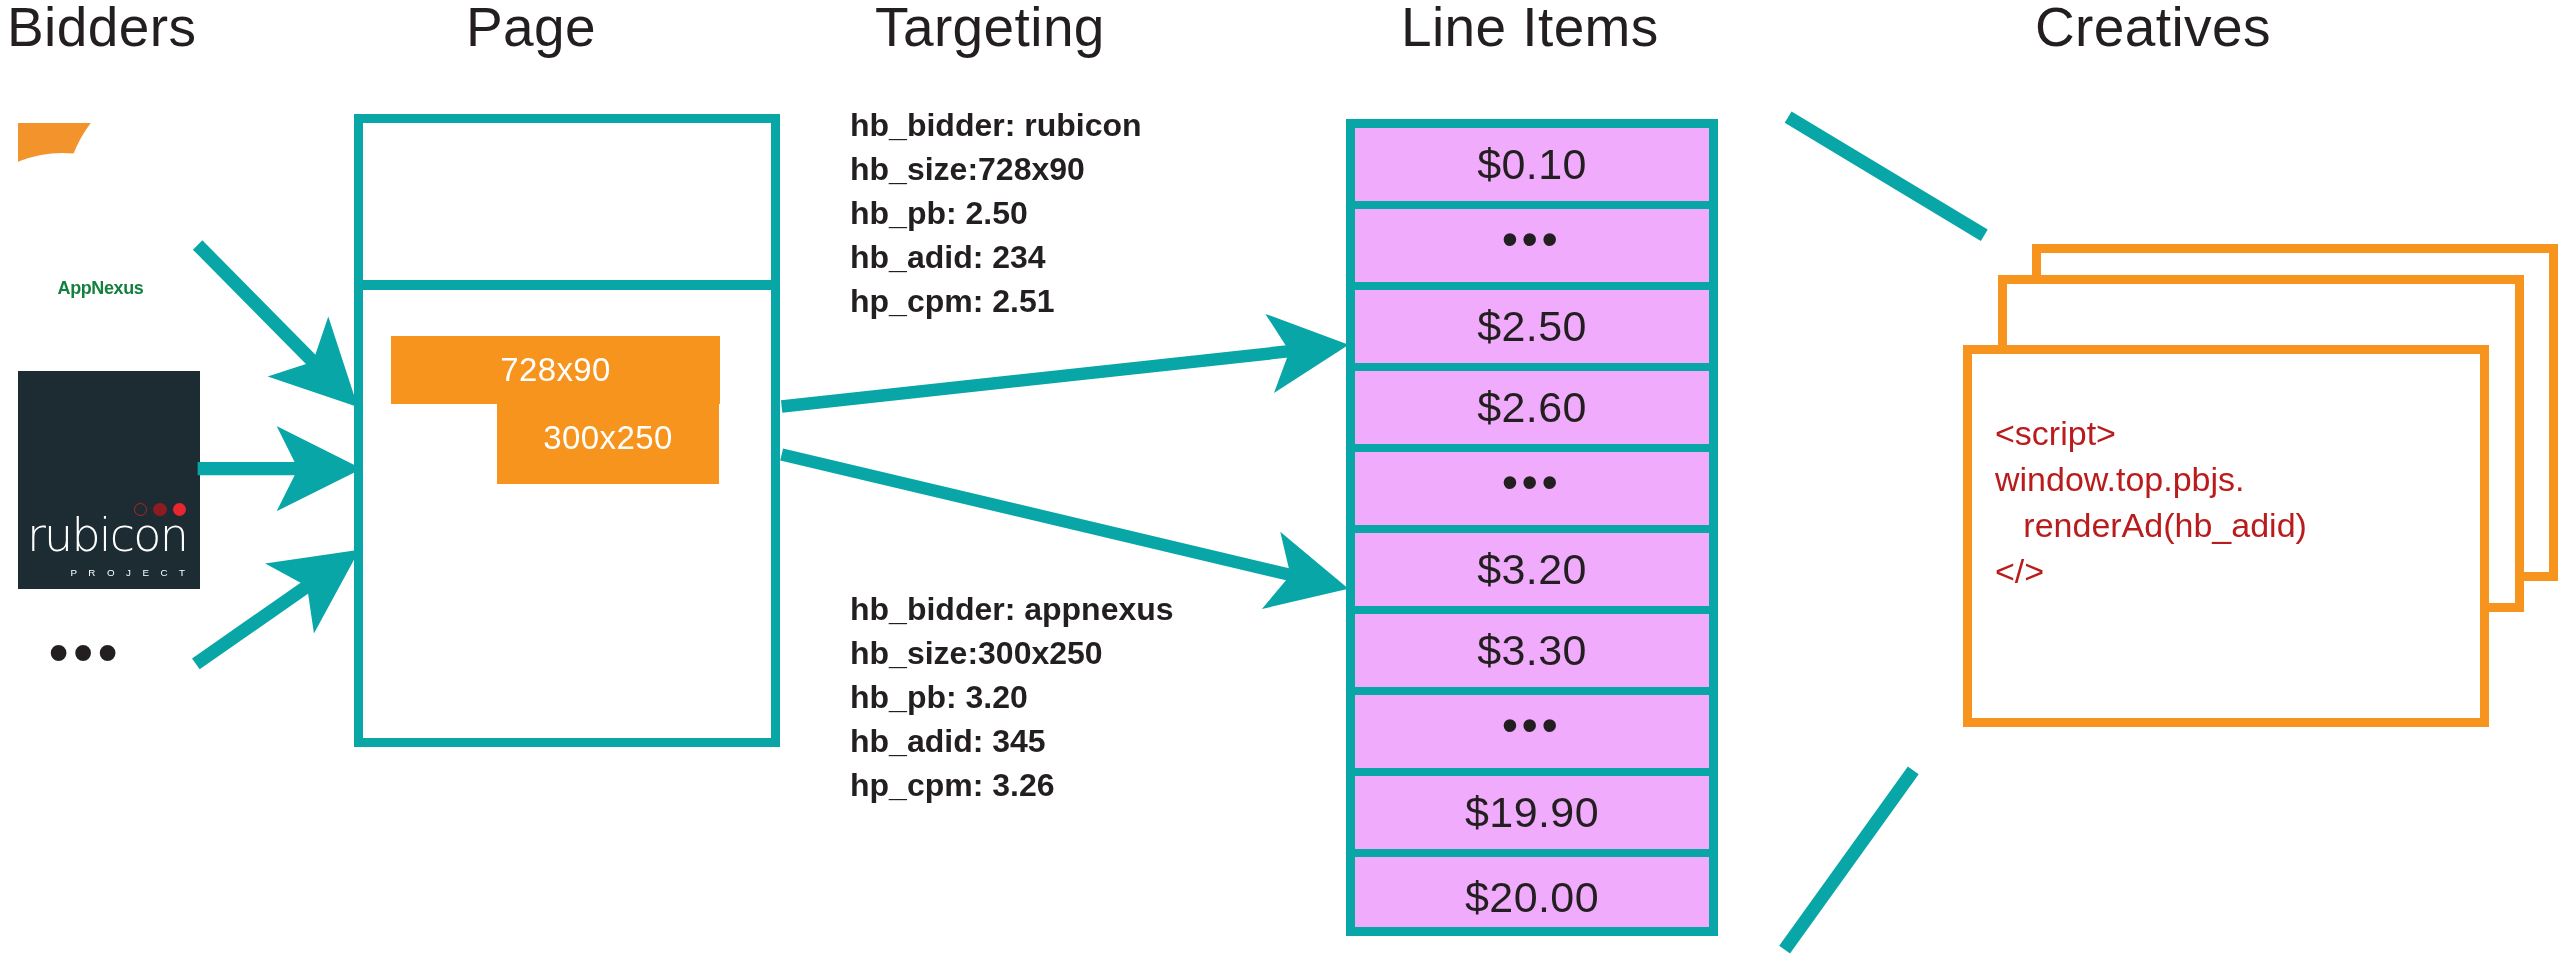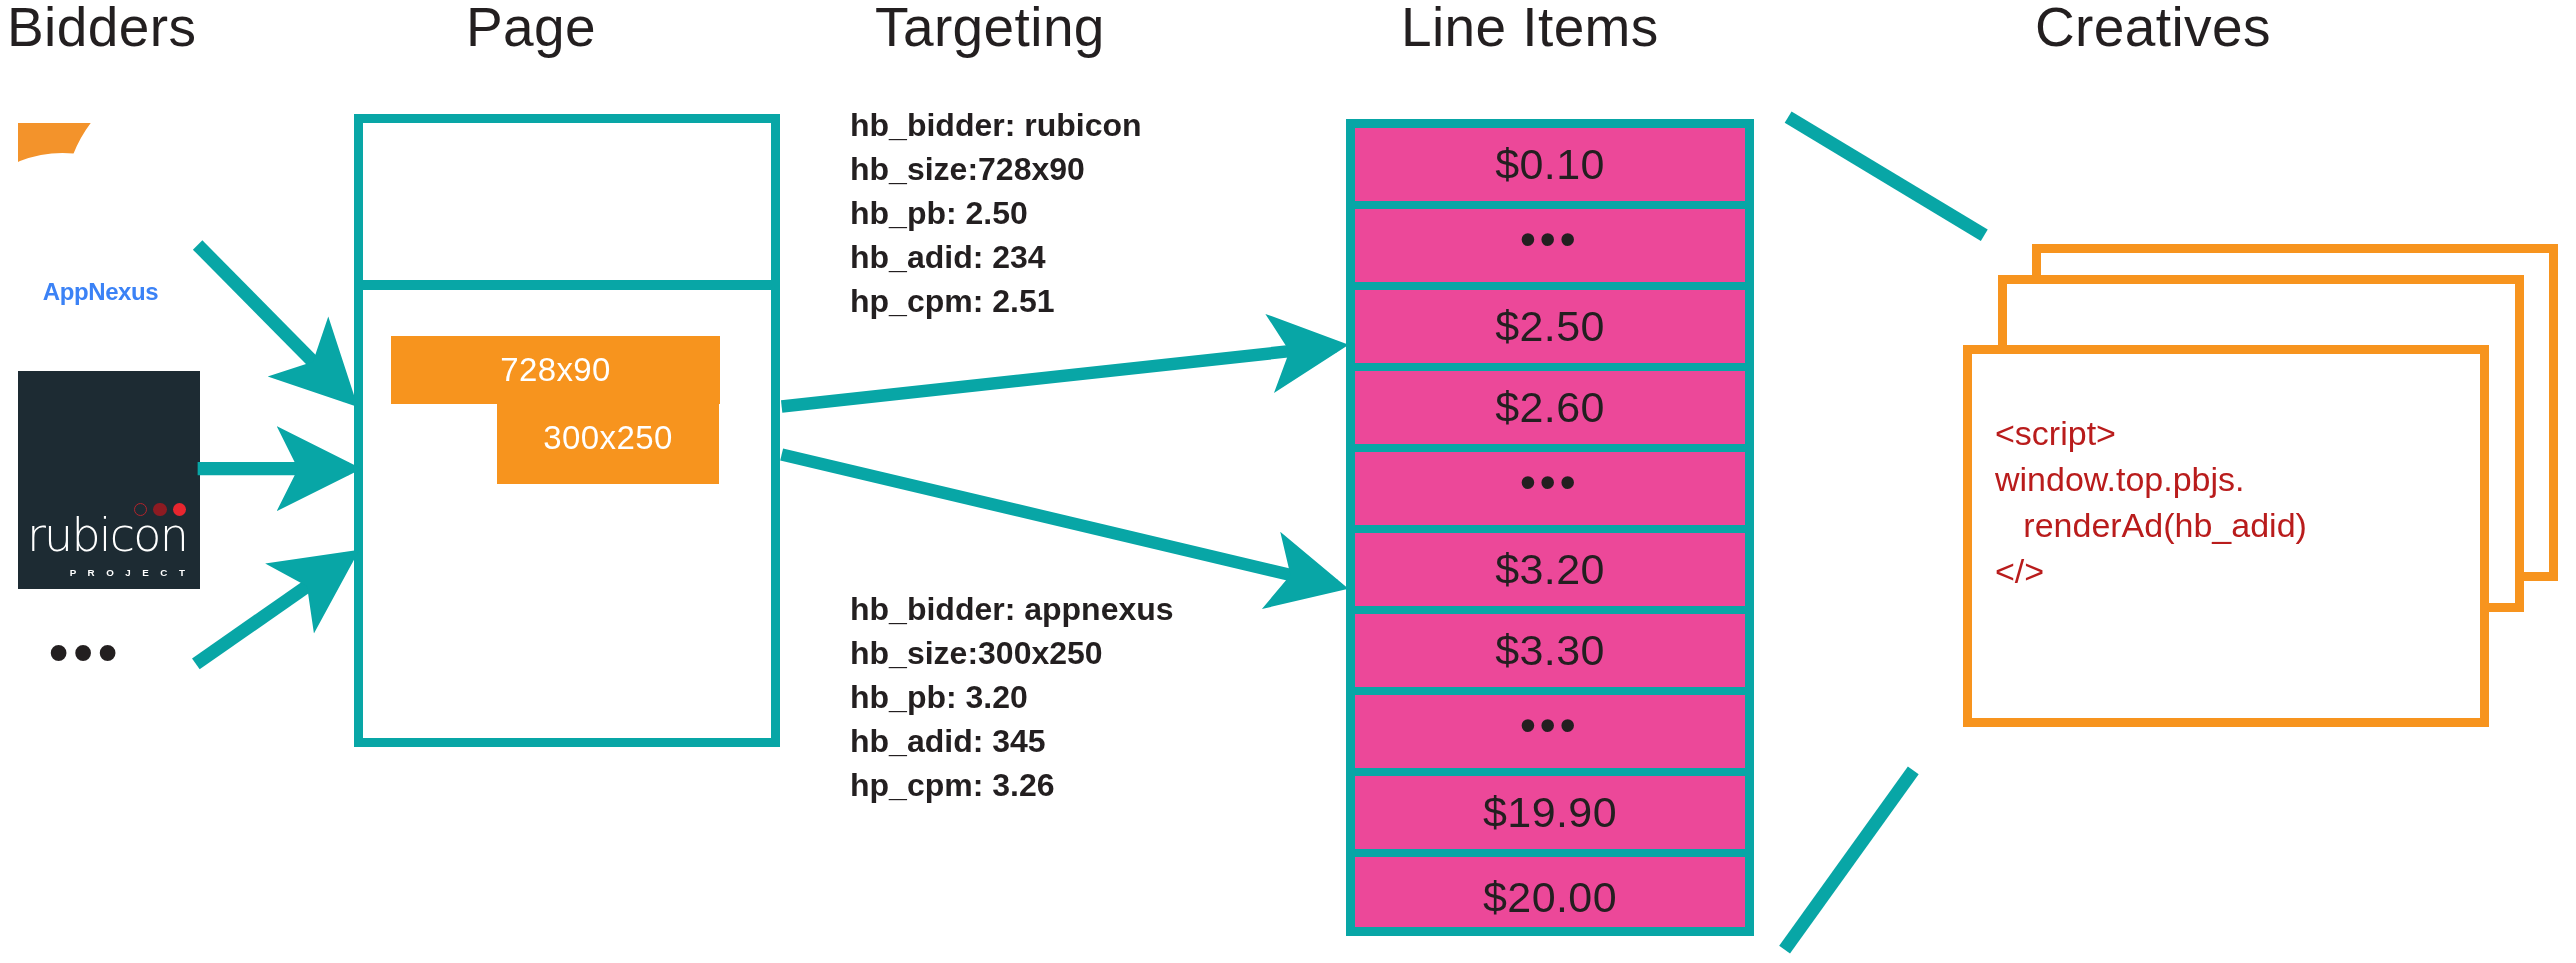--- a/index.html
+++ b/index.html
@@ -26,35 +26,35 @@
   .an-v1{left:46px;top:-53px;width:266px;height:266px;border-radius:50%;
          background:transparent;border:12.4px solid #ffffff;box-sizing:border-box;}
   .an-v2{left:-71px;top:30px;width:231px;height:231px;border-radius:50%;
          background:transparent;border:12.4px solid #ffffff;box-sizing:border-box;}
   .an-v3{left:-7px;top:99px;width:107px;height:107px;border-radius:50%;
          background:transparent;border:11.5px solid #ffffff;box-sizing:border-box;}
   .an-v4{left:117px;top:-23px;width:107px;height:107px;border-radius:50%;
          background:transparent;border:11.5px solid #ffffff;box-sizing:border-box;}
   .appnexus-word{
     position:absolute;left:16px;top:278px;width:169px;text-align:center;
-    font-size:24px;font-weight:bold;color:#3b82f6;letter-spacing:-0.4px;
+    font-size:18px;font-weight:bold;color:#15803d;letter-spacing:-0.4px;
   }
 
   .rubicon-logo{
     position:absolute;left:18px;top:371px;width:182px;height:218px;
     background:#1d2b33;overflow:hidden;
   }
   .rub-word{
     position:absolute;left:9px;bottom:27px;width:169px;
     font-size:46px;color:#ffffff;letter-spacing:-1.8px;font-weight:300;
     font-family:"DejaVu Sans",sans-serif;
   }
   .rub-sub{
     position:absolute;right:10.7px;bottom:10.7px;
-    font-size:9.8px;color:#ffffff;letter-spacing:4.4px;font-weight:bold;
+    font-size:9.8px;color:#ffffff;letter-spacing:4.4px;font-weight:normal;
   }
   .rub-dots{position:absolute;right:14px;bottom:73px;display:flex;gap:6.2px;}
   .rub-dots i{display:block;width:13.3px;height:13.3px;border-radius:50%;}
   .rub-d1{background:#1d2b33;border:1.8px solid #b1242c;box-sizing:border-box;}
   .rub-d2{background:#8d1b22;}
   .rub-d3{background:#e8262f;}
 
   .bidder-ellipsis{
     position:absolute;left:49px;top:639px;
     font-size:55px;font-weight:900;line-height:.5;color:#231f20;letter-spacing:5.3px;
@@ -79,22 +79,22 @@
   
   .targeting{
     position:absolute;font-size:32px;font-weight:bold;line-height:44px;
     color:#231f20;white-space:nowrap;
   }
   .targeting-1{left:850px;top:103px;}
   .targeting-2{left:850px;top:587px;}
 
   
   .li-box{
-    position:absolute;left:1346px;top:119px;width:408px;height:817px;
-    border:9.8px solid #08A6A6;box-sizing:border-box;background:#ec4899;
+    position:absolute;left:1346px;top:119px;width:372px;height:817px;
+    border:9.8px solid #08A6A6;box-sizing:border-box;background:#f0abfc;
   }
   .li-row{
     position:relative;height:81px;box-sizing:border-box;
     border-bottom:8px solid #08A6A6;
     display:flex;align-items:center;justify-content:center;
     font-size:43px;color:#231f20;letter-spacing:0.4px;
   }
   .li-row:last-child{border-bottom:none;}
   .li-row.dots{
     font-size:44px;font-weight:900;letter-spacing:4.4px;line-height:.45;

